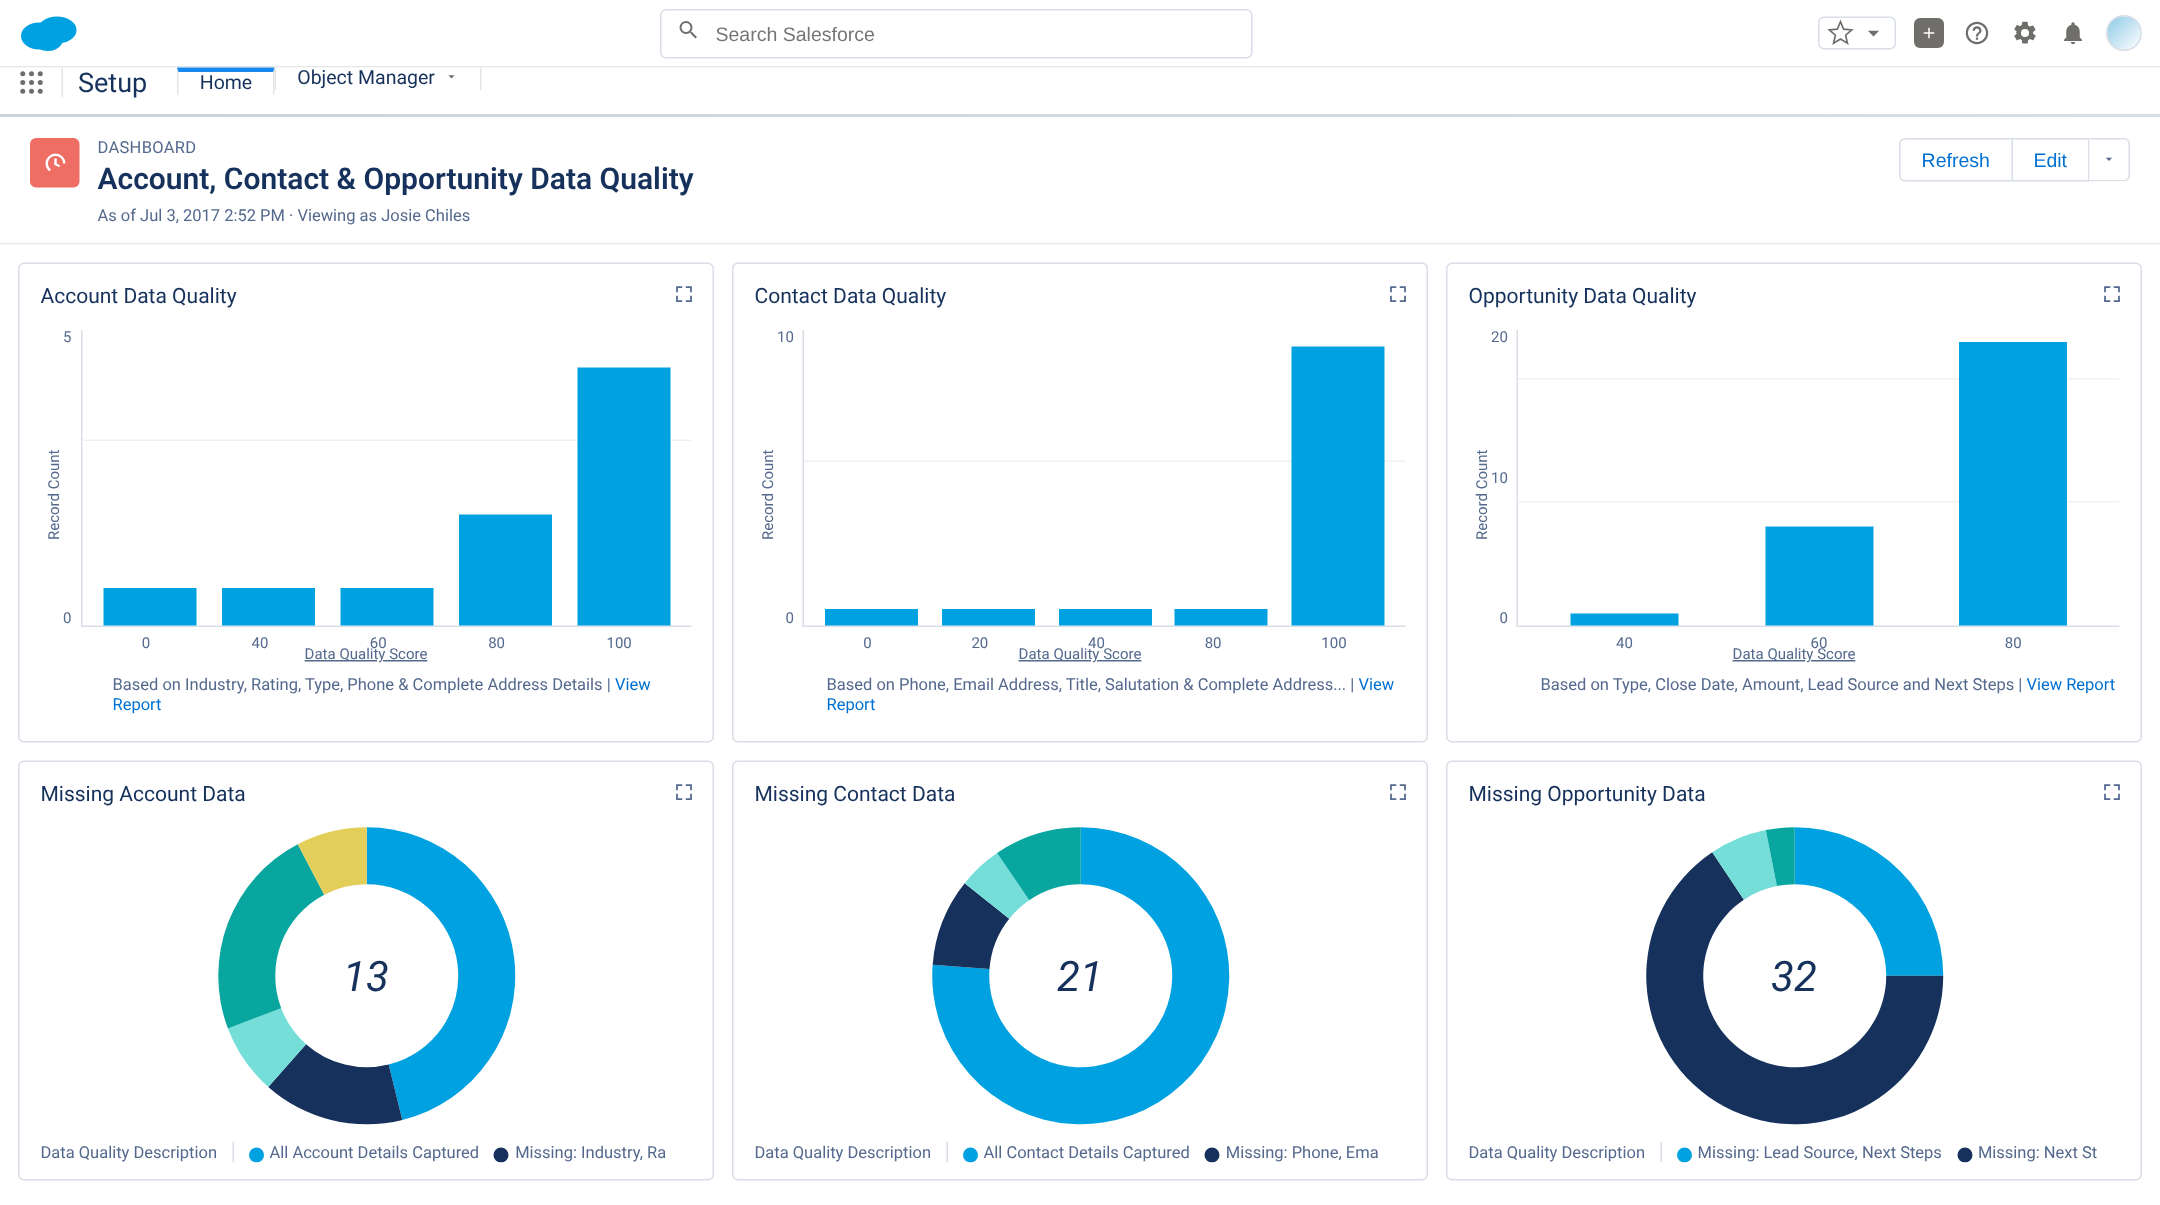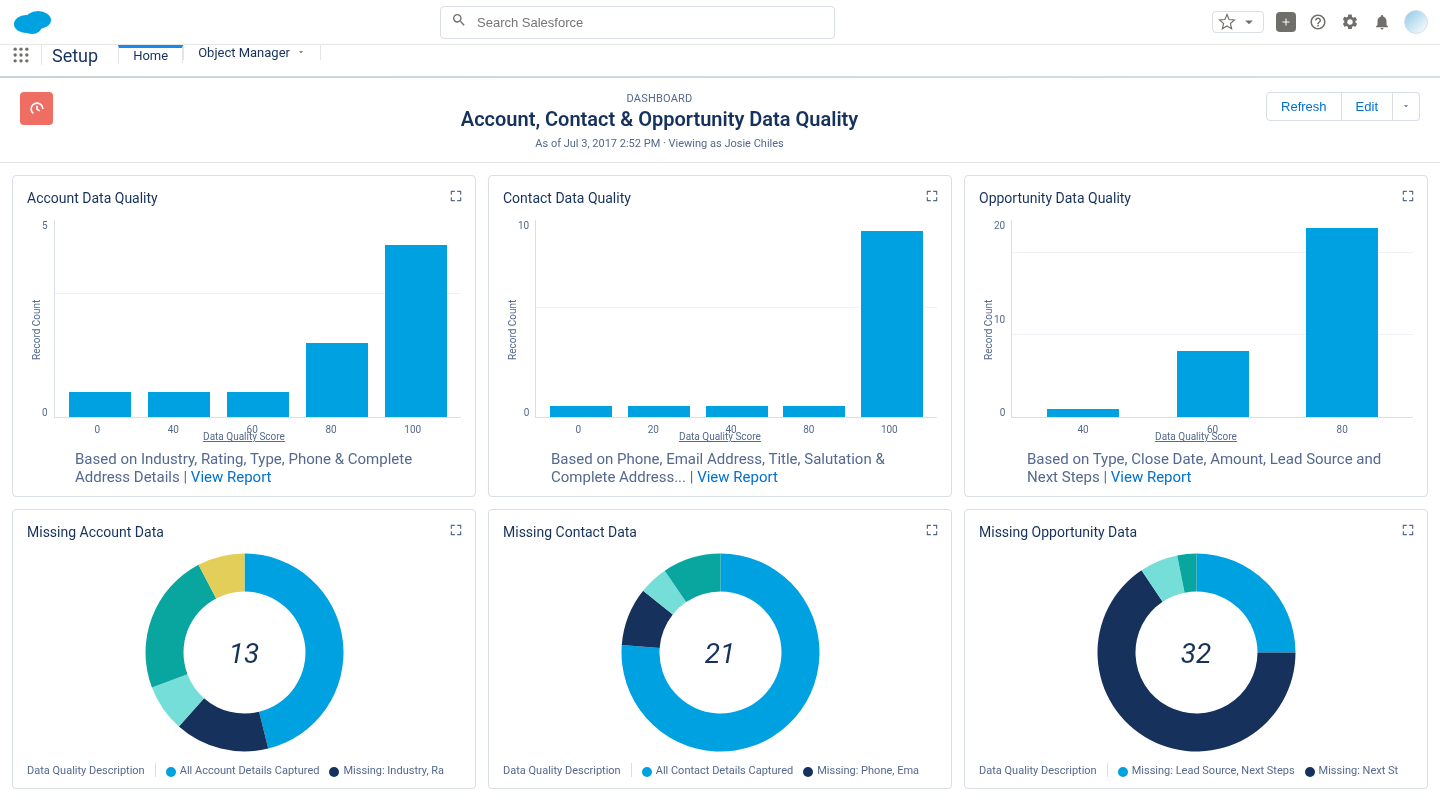--- a/index.html
+++ b/index.html
@@ -29,21 +29,21 @@
 .app-name { padding: 0 20px 0 10px; display: flex; align-items: center; font-size: 18px; font-weight: 400; color: #16325c; }
 .nav-tab { padding: 0 14px; display: flex; align-items: center; font-size: 13px; color: #16325c; border-left: 1px solid #e5e5e5; border-right: 1px solid #e5e5e5; cursor: pointer; position: relative; }
 .nav-tab.active { border-top: 3px solid #1589ee; background: #fff; }
 .nav-tab .chev { margin-left: 6px; }
 .chev svg { width: 10px; height: 10px; fill: #706e6b; }
 
 
 .page-header { padding: 14px 20px 12px; display: flex; align-items: flex-start; gap: 12px; border-bottom: 1px solid #e5e5e5; }
 .ph-icon { width: 33px; height: 33px; border-radius: 4px; background: #ef6e64; display: flex; align-items: center; justify-content: center; }
 .ph-icon svg { width: 20px; height: 20px; fill: #fff; }
-.ph-text { flex: 1; text-align: center; }
+.ph-text { flex: 1; }
 .ph-label { font-size: 11px; color: #54698d; text-transform: uppercase; letter-spacing: 0.2px; }
 .ph-title { font-size: 20px; font-weight: 600; color: #16325c; margin-top: 2px; }
 .ph-sub { font-size: 11px; color: #54698d; margin-top: 6px; }
 .ph-actions { display: flex; }
 .btn { border: 1px solid #d8dde6; background: #fff; font-size: 13px; color: #0070d2; height: 29px; padding: 0 14px; cursor: pointer; display: flex; align-items: center; }
 .btn-group .btn:first-child { border-radius: 4px 0 0 4px; }
 .btn-group .btn:not(:first-child) { border-left: none; }
 .btn-group .btn:last-child { border-radius: 0 4px 4px 0; }
 .btn-group { display: flex; }
 .btn.caret { padding: 0 8px; }
@@ -59,21 +59,21 @@
 .chart-zone { position: relative; height: 220px; margin-top: 14px; display: flex; }
 .y-axis-label { writing-mode: vertical-rl; transform: rotate(180deg); font-size: 10px; color: #54698d; text-align: center; padding-right: 4px; }
 .y-ticks { display: flex; flex-direction: column; justify-content: space-between; font-size: 10px; color: #54698d; padding: 0 6px 22px 0; text-align: right; }
 .plot { flex: 1; position: relative; border-left: 1px solid #d8dde6; border-bottom: 1px solid #d8dde6; margin-bottom: 22px; }
 .plot .gridline { position:absolute; left:0; right:0; border-top:1px solid #eef1f6; }
 .bars { position: absolute; left: 0; right: 0; bottom: 0; top: 0; display: flex; align-items: flex-end; justify-content: space-around; padding: 0 6px; }
 .bar { width: 62px; background: #00a1e0; }
 .x-ticks { position: absolute; left: 0; right: 0; bottom: -18px; display: flex; justify-content: space-around; font-size: 10px; color: #54698d; padding: 0 6px; }
 .x-label { position: absolute; left: 0; right: 0; bottom: -2px; text-align: center; font-size: 10px; color: #54698d; }
 .chart-zone .x-label { bottom: -2px; text-decoration: underline; }
-.card-foot { font-size: 15px; color: #54698d; margin-top: 10px; padding-left: 48px; }
+.card-foot { font-size: 11px; color: #54698d; margin-top: 10px; padding-left: 48px; }
 .card-foot a { color: #0070d2; text-decoration: none; }
 
 
 .donut-card { min-height: 280px; }
 .donut-wrap { display:flex; justify-content:center; margin-top:10px; position:relative; }
 .donut-center { position:absolute; top:50%; left:50%; transform:translate(-50%,-50%); font-size:28px; color:#16325c;font-style:italic; }
 .legend-row { display:flex; align-items:center; gap:10px; font-size:11px; color:#54698d; margin-top:8px; white-space:nowrap; overflow:hidden; }
 .lg-item { display:flex; align-items:flex-end; gap:4px; }
 .sw { width:10px; height:10px; border-radius:50%; display:inline-block; }
 .legend-row .divider { width:1px; height:14px; background:#d8dde6; }

